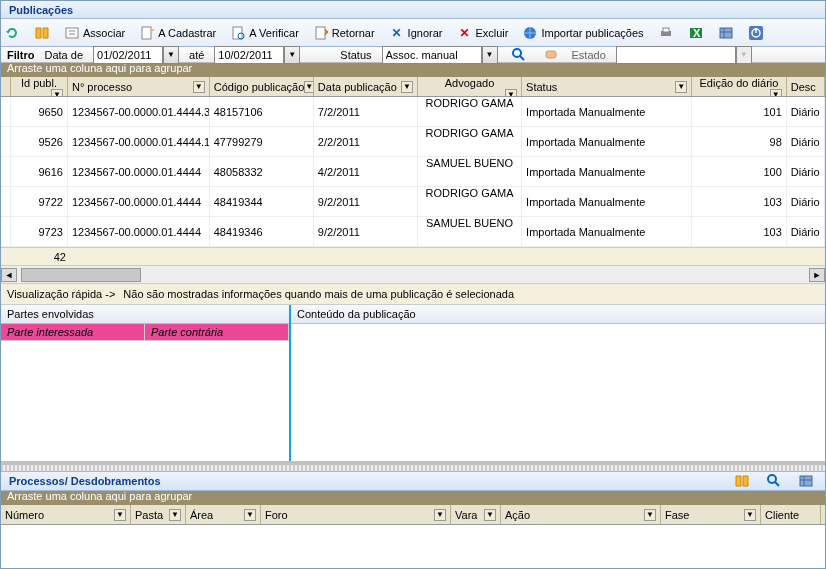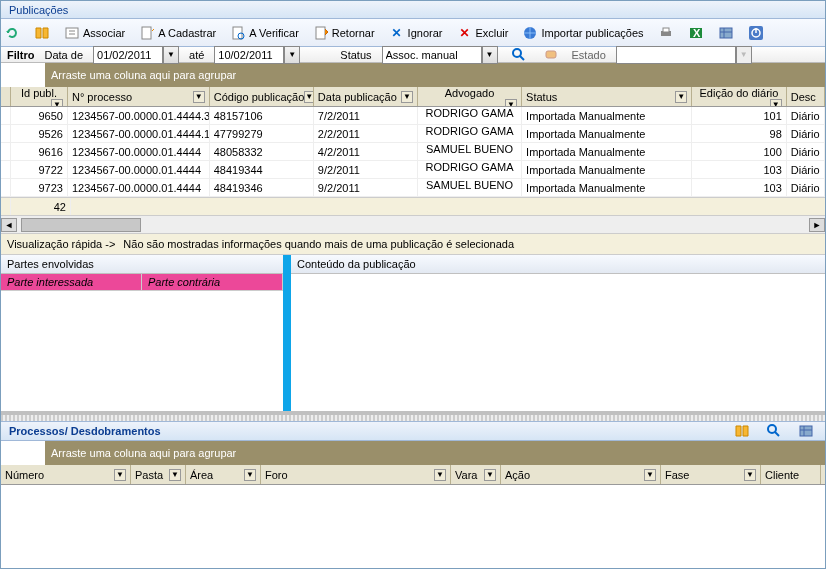--- a/index.html
+++ b/index.html
@@ -1,41 +1,41 @@
 <!DOCTYPE html>
 <html><head>
 <meta charset="utf-8">
 <style>
 * { margin: 0; padding: 0; box-sizing: border-box; font-family: Tahoma, Arial, sans-serif; font-size: 11px; }
 body { width: 826px; height: 569px; background: #fff; overflow: hidden; border: 1px solid #7b9ebd; }
-.title-bar { background: linear-gradient(to bottom, #eef3fb, #d6e5f5); color: #0b3d91; font-weight: normal; padding: 3px 8px; height: 18px; display: flex; align-items: center; border-bottom: 1px solid #a0b8d8; }
+.title-bar { background: linear-gradient(to bottom, #eef3fb, #d6e5f5); color: #0b3d91; font-weight: bold; padding: 3px 8px; height: 18px; display: flex; align-items: center; border-bottom: 1px solid #a0b8d8; }
 .toolbar { background: linear-gradient(to bottom, #f7faff, #e8eef8); height: 28px; display: flex; align-items: center; padding: 0 0; gap: 8px; border-bottom: 1px solid #a0b8d8; }
 .tbtn { display: flex; align-items: center; gap: 3px; padding: 2px 3px; cursor: pointer; }
 .icon { width: 16px; height: 16px; display: inline-flex; align-items: center; justify-content: center; font-size: 12px; }
 .filter-bar { background: linear-gradient(to bottom, #fefefe, #eee); height: 16px; display: flex; align-items: center; padding: 0 6px; gap: 10px; border-bottom: 1px solid #bbb; }
 .filter-bar .lbl { font-weight: bold; }
 .filter-bar .light { color: #666; }
 .filter-bar input[type="text"], .filter-bar select { border: 1px solid #888; height: 18px; padding: 0 3px; font-size: 11px; background: #fff; }
 .date-field { display: flex; align-items: center; gap: 0; }
 .date-field input { width: 70px; border-right: none; }
 .date-dd { width: 16px; height: 18px; border: 1px solid #888; background: linear-gradient(#f4f4f4,#ddd); display: flex; align-items: center; justify-content: center; font-size: 8px; cursor: pointer;}
-.group-hint { background: #9a8f6a; color: #fff; padding: 3px 6px; height: 24px; display: flex; align-items: center; margin-left: 44px; }
+.group-hint { background: #9a8f6a; color: #fff; padding: 3px 6px; height: 14px; display: flex; align-items: flex-end; }
 .grid-head { display: flex; background: #e8e4d0; border-bottom: 1px solid #999; height: 20px; }
 .gh { border-right: 1px solid #b8b090; display: flex; align-items: center; padding: 0 4px; white-space: nowrap; overflow: hidden; }
 .gh .arrow { font-size: 8px; margin-left: auto; border: 1px solid #999; width: 12px; height: 12px; display: flex; align-items: center; justify-content: center; background: #f0ecd8; }
 .grid-body { width: 100%; }
-.grid-row { display: flex; height: 18px; border-bottom: 1px solid #eee; }
+.grid-row { display: flex; height: 30px; border-bottom: 1px solid #eee; }
 .gc { border-right: 1px solid #eee; padding: 0 4px; display: flex; align-items: center; white-space: nowrap; overflow: hidden; }
 .sum-row { display: flex; height: 18px; background: #f4f0dc; border-top: 1px solid #ccc; }
 .hscroll { height: 18px; background: #eee; border-top: 1px solid #ccc; display: flex; align-items: center; }
 .hscroll .thumb { width: 120px; height: 14px; background: #c8c8c8; margin-left: 4px; border: 1px solid #999; }
 .hscroll .sarrow { width: 16px; height: 14px; background: #ddd; border: 1px solid #999; display: flex; align-items:center; justify-content:center; font-size:9px;}
 .quickview { background: #f4f0dc; padding: 4px 6px; border-top: 1px solid #ccc; border-bottom: 1px solid #ccc; display: flex; align-items: center; gap: 8px; height: 22px; }
 .split { display: flex; height: 160px; border-bottom: 4px solid #c0c0c0; }
-.panel-left { width: 290px; display: flex; flex-direction: column; border-right: 8px solid #0ea5e9; }
+.panel-left { width: 290px; display: flex; flex-direction: column; border-right: 2px solid #0ea5e9; }
 .panel-right { flex: 1; display: flex; flex-direction: column; }
 .panel-title { background: linear-gradient(to bottom, #f7faff, #e3e9f2); padding: 3px 6px; border-bottom: 1px solid #c0c0c0; }
 .panel-sub { background: #ec4899; display: flex; border-bottom: 1px solid #ccc; font-style: italic; }
 .panel-sub .pcol { flex: 1; padding: 2px 6px; border-right: 1px solid #ccc; }
 .panel-body { flex: 1; background: #fff; }
 .gripper { height: 6px; background: repeating-linear-gradient(90deg,#ccc,#ccc 2px,#eee 2px,#eee 4px); display:flex; justify-content:center;}
 .section2-title { background: linear-gradient(to bottom, #eef3fb, #d6e5f5); color: #0b3d91; font-weight: bold; padding: 3px 8px; height: 20px; display: flex; align-items: center; gap: 68px; border-top: 1px solid #a0b8d8; border-bottom: 1px solid #a0b8d8;}
 .section2-title .right-icons { margin-left: auto; display: flex; gap: 10px;}
 input.estado { width: 120px; background: #eee; color:#999;}
 .col-handle { width: 10px; }

